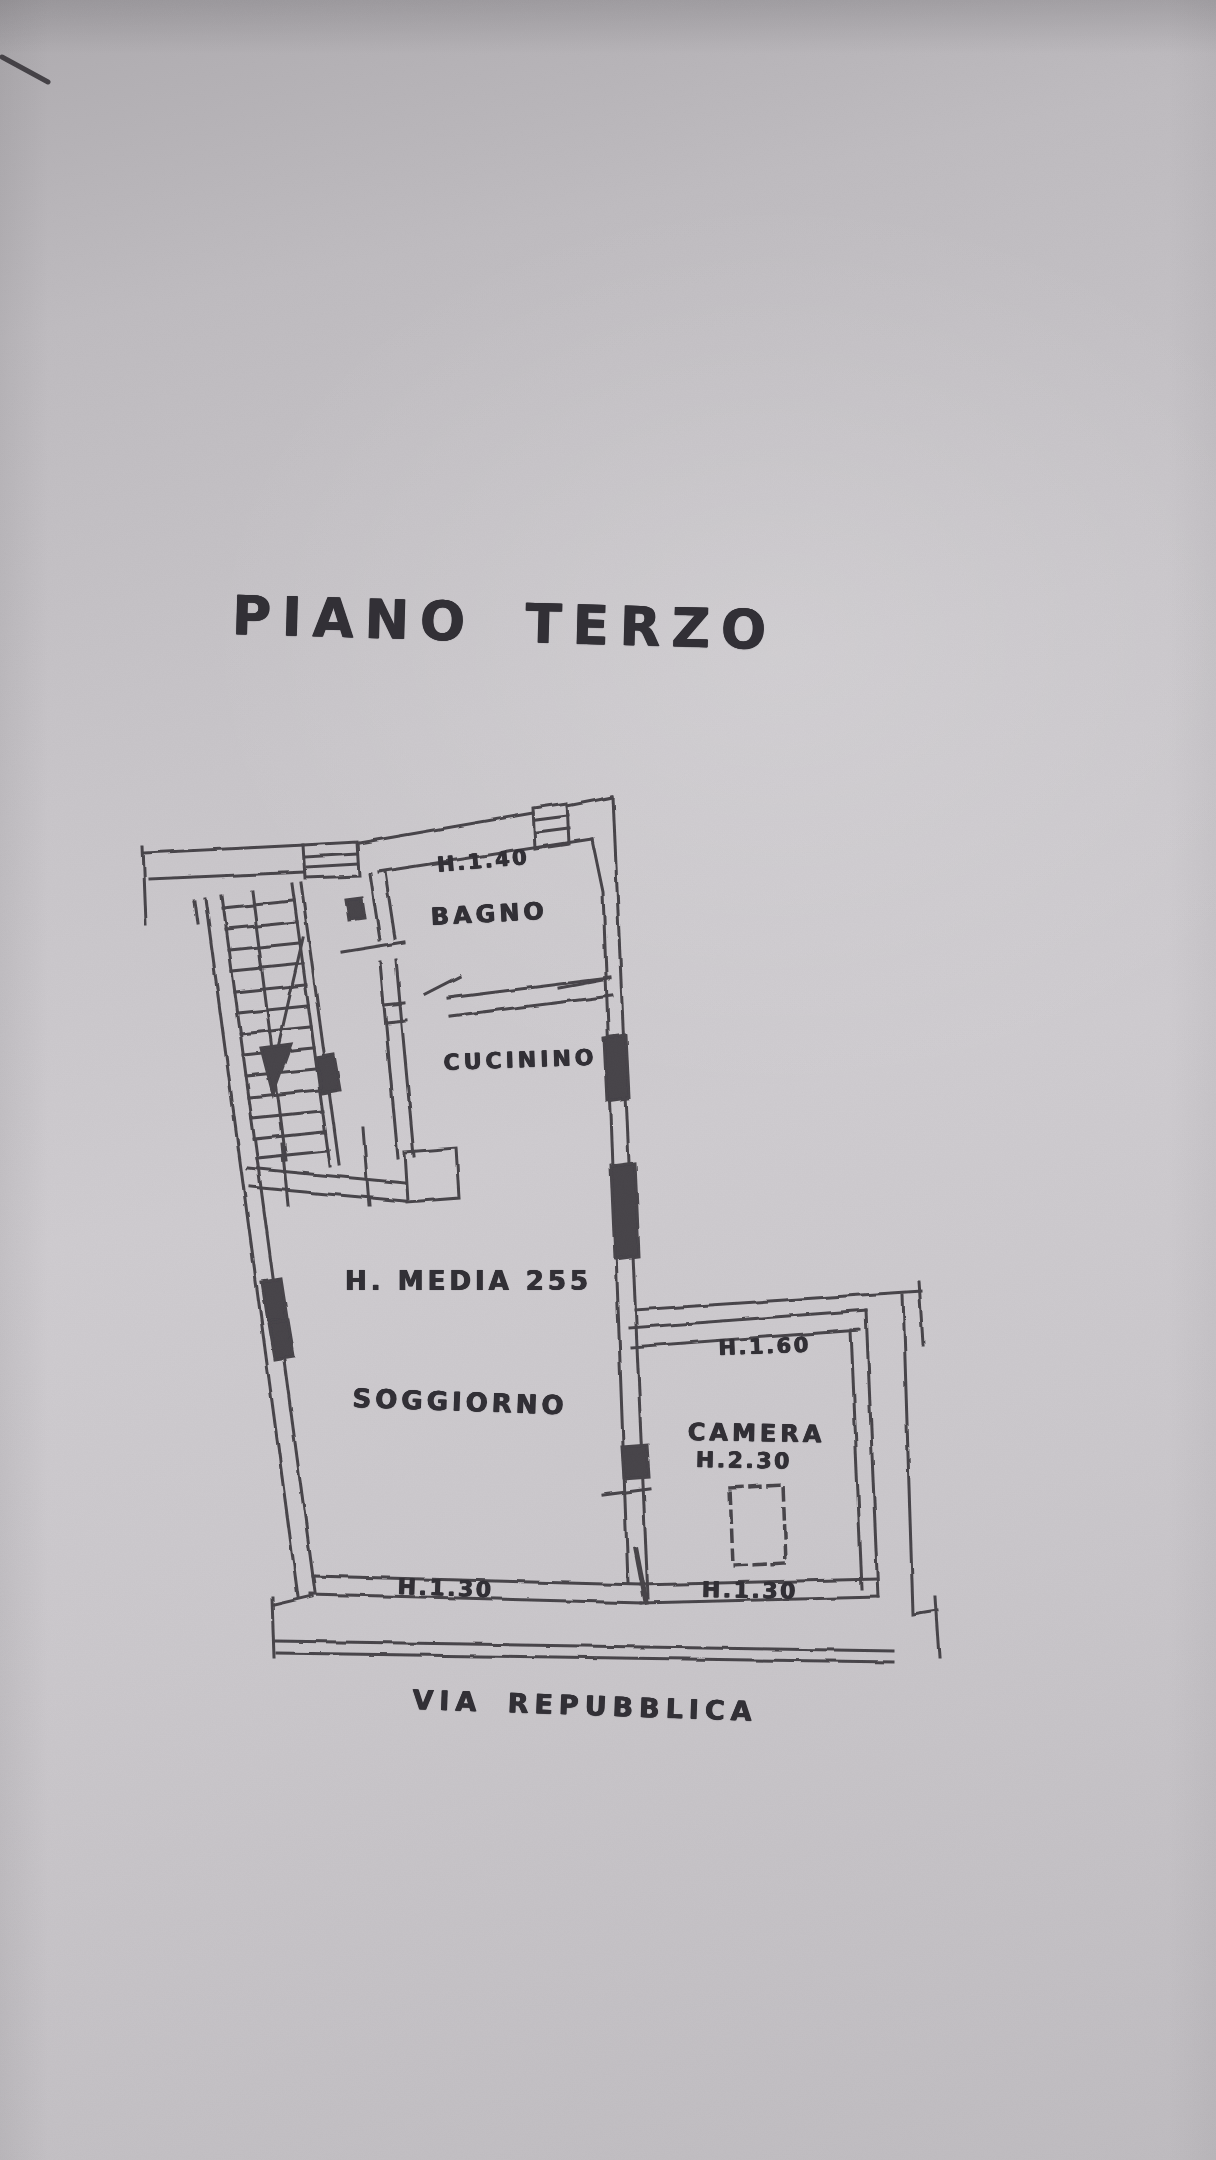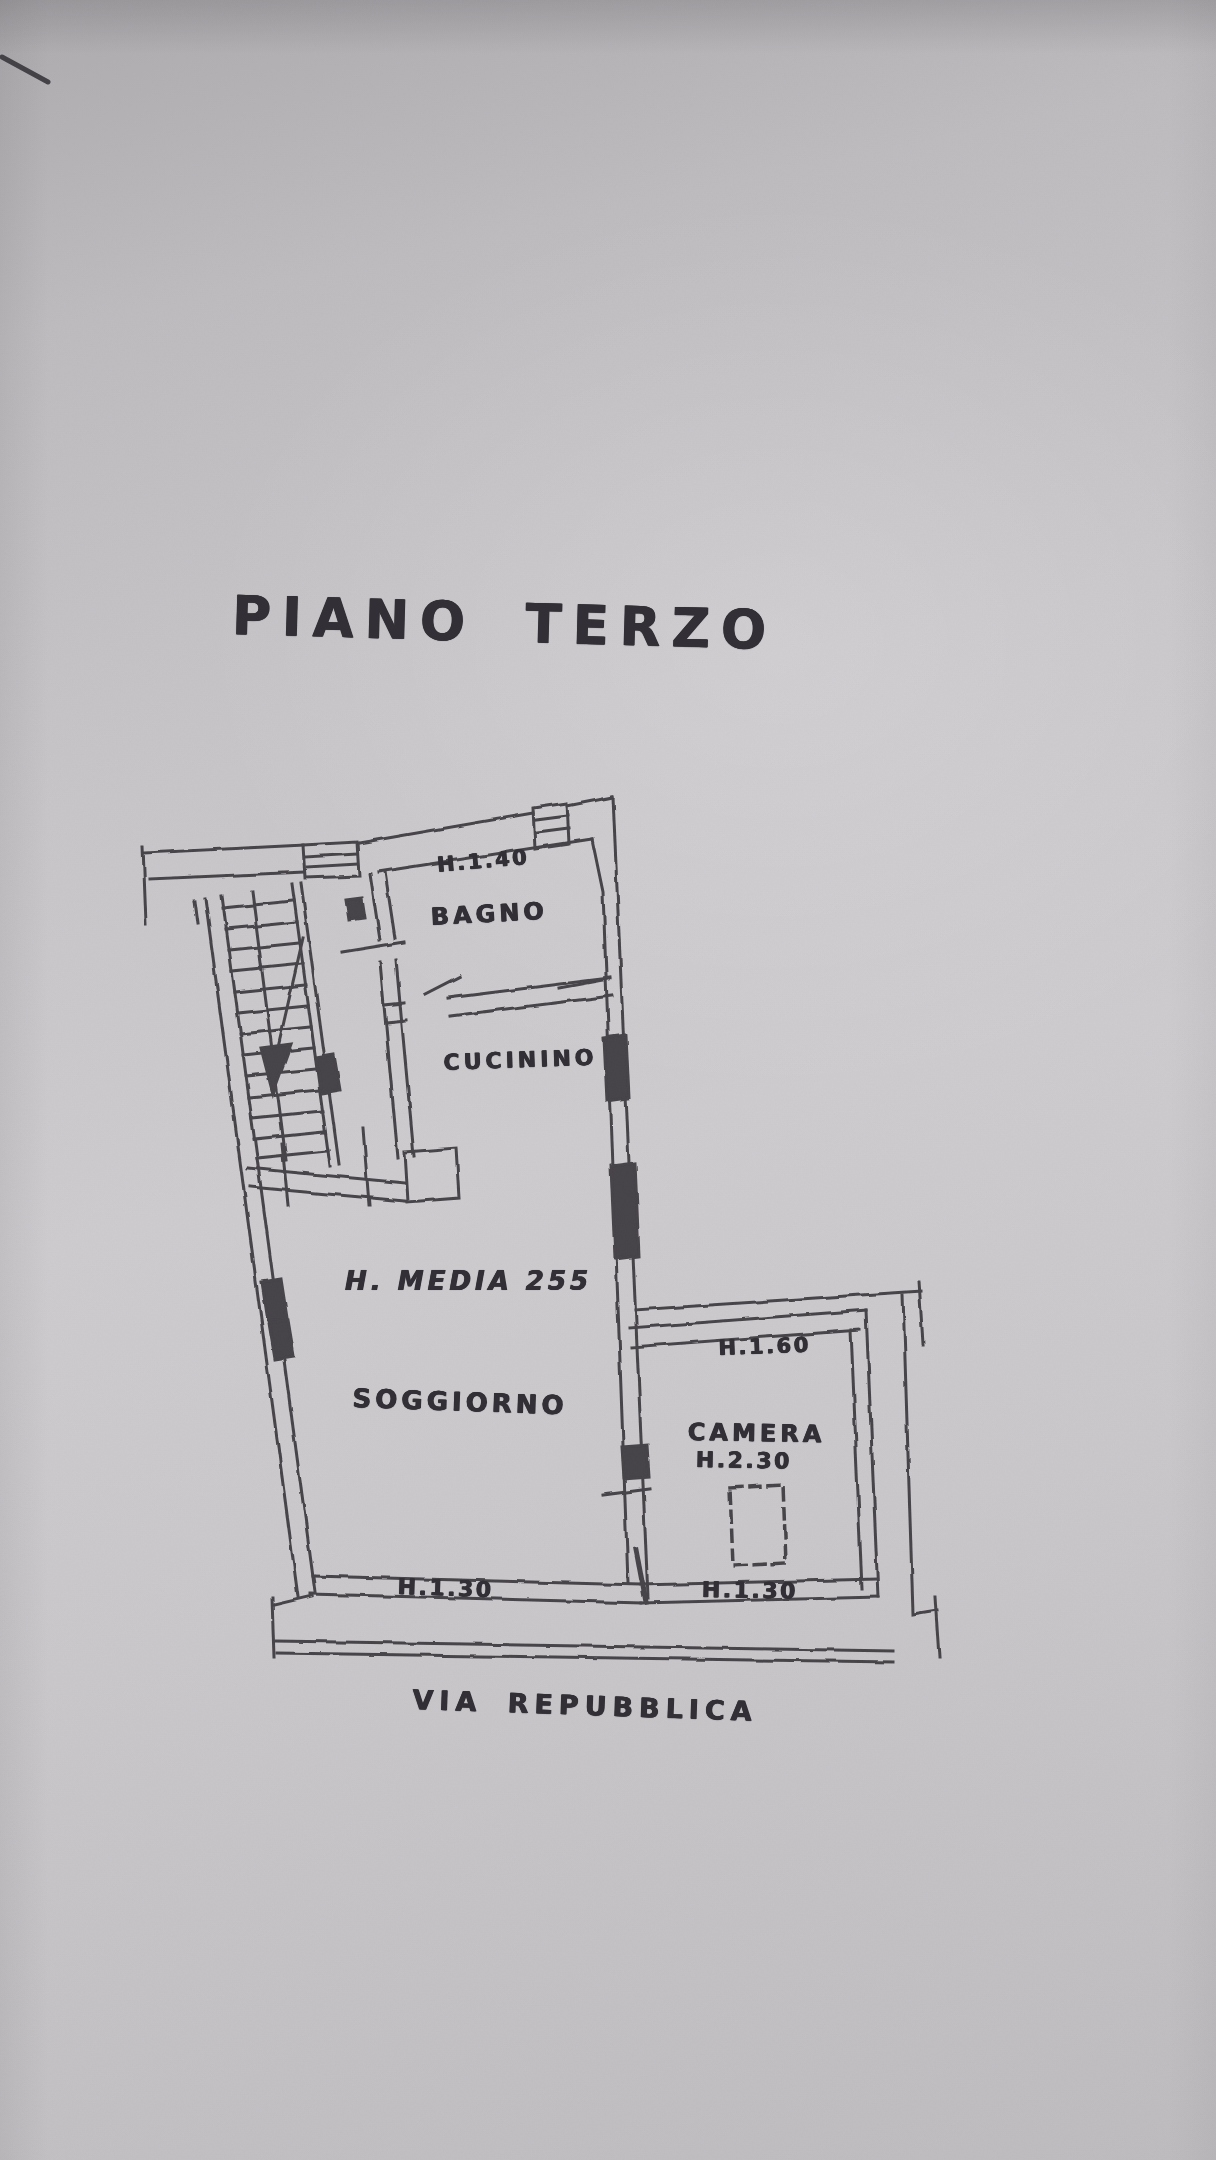--- a/index.html
+++ b/index.html
@@ -147,21 +147,21 @@
 </svg>
 
 <div class="lbl title" style="left:233px;top:584px;">PIANO TERZO</div>
 
 <div class="lbl note" style="left:436px;top:853px;transform:rotate(-5deg);">H.1.40</div>
 
 <div class="lbl room" style="left:430px;top:903px;transform:rotate(-3deg);font-size:24px;">BAGNO</div>
 
 <div class="lbl room" style="left:443px;top:1050px;transform:rotate(-2deg);font-size:22px;">CUCININO</div>
 
-<div class="lbl room" style="left:345px;top:1266px;font-size:26px;font-style:italic;">H. MEDIA 255</div>
+<div class="lbl room" style="left:345px;top:1266px;font-size:26px;">H. MEDIA 255</div>
 
 <div class="lbl room" style="left:353px;top:1383px;transform:rotate(2deg);font-size:26px;">SOGGIORNO</div>
 
 <div class="lbl note" style="left:718px;top:1336px;transform:rotate(-2deg);">H.1.60</div>
 
 <div class="lbl room" style="left:688px;top:1418px;transform:rotate(1deg);font-size:24px;">CAMERA</div>
 
 <div class="lbl note" style="left:696px;top:1447px;transform:rotate(1deg);font-size:22px;">H.2.30</div>
 
 <div class="lbl note" style="left:398px;top:1574px;transform:rotate(2deg);font-size:22px;">H.1.30</div>

